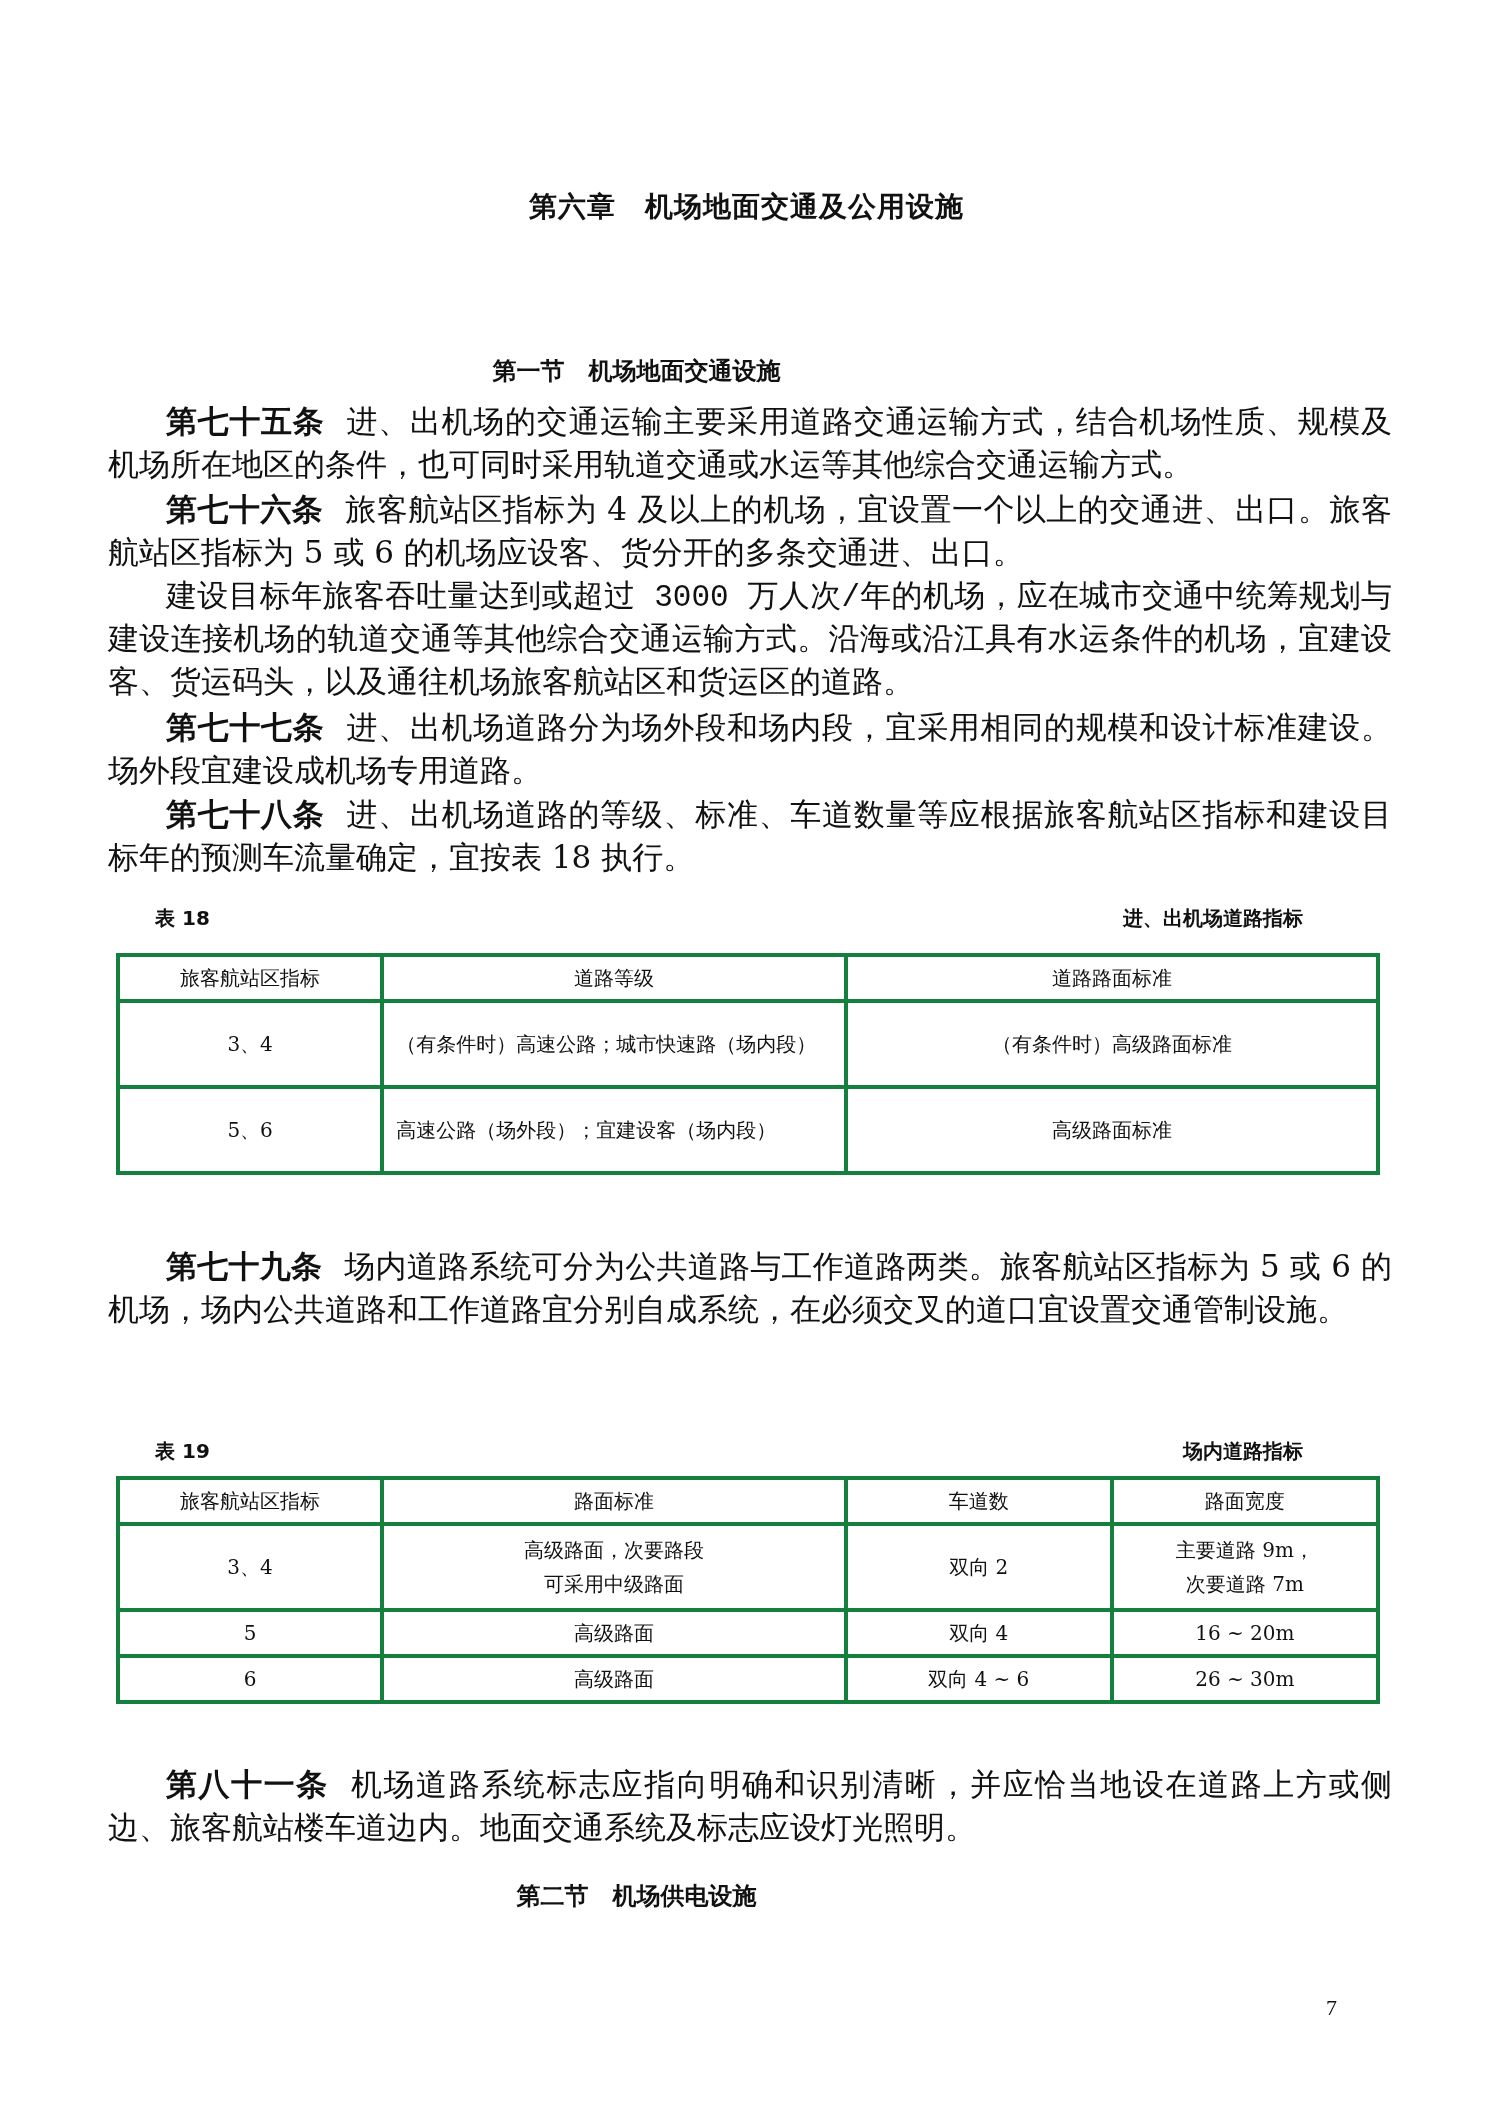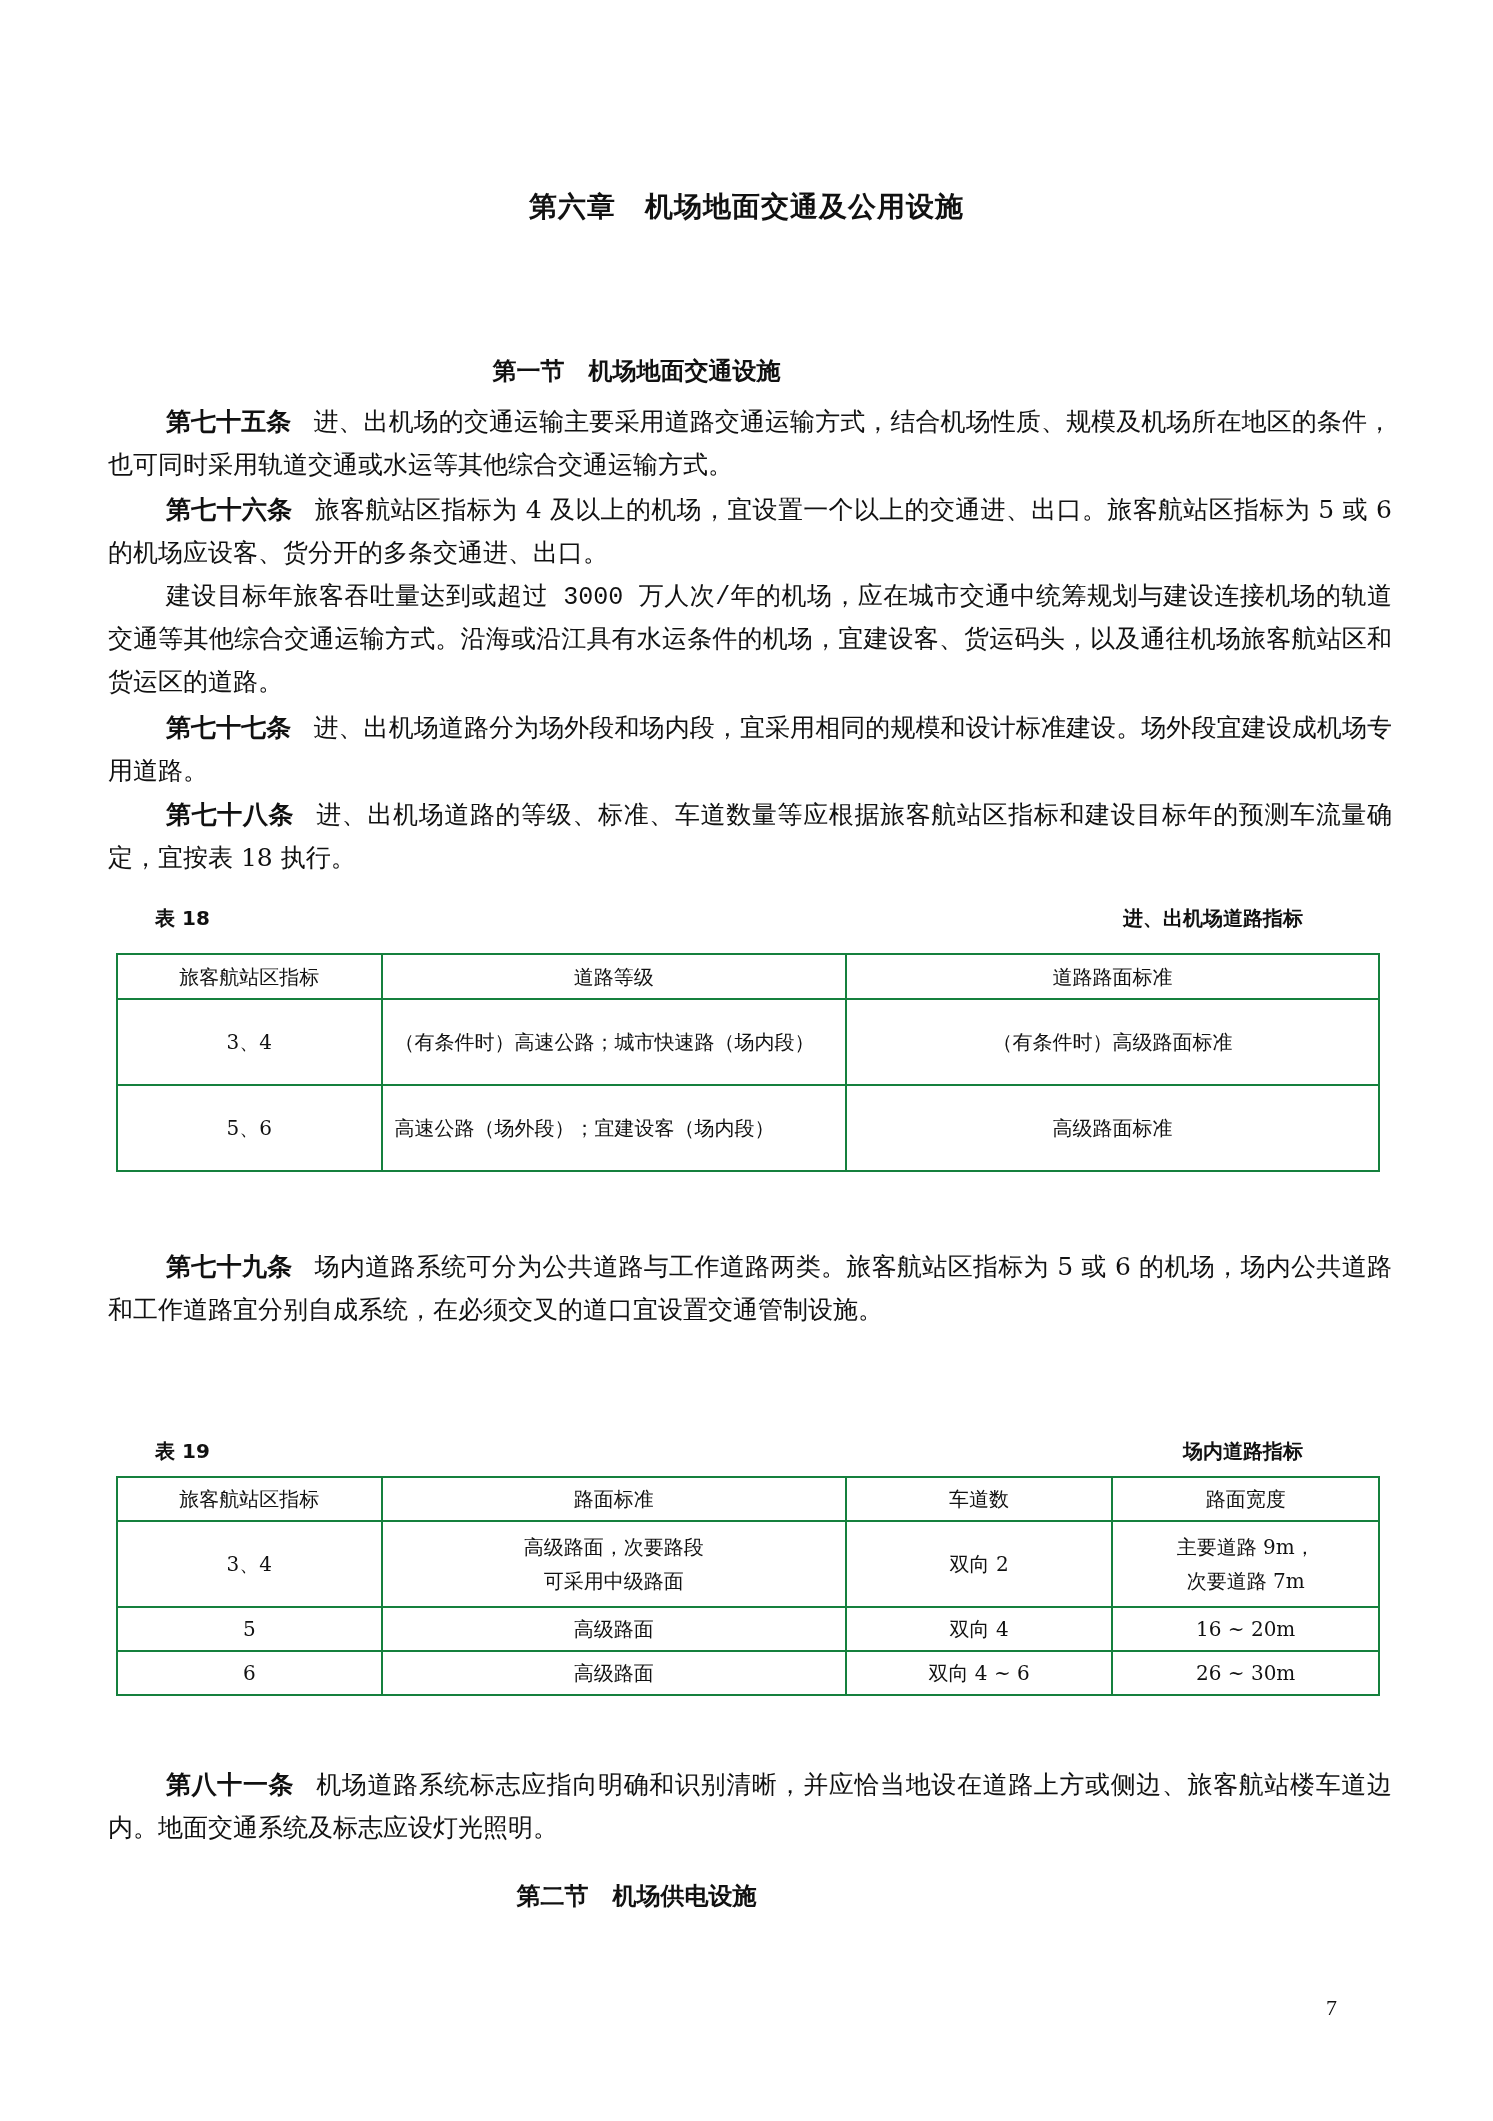--- a/index.html
+++ b/index.html
@@ -12,37 +12,37 @@
   .chapter-title {
     position: absolute; top: 188px; left: 0; width: 1493px; text-align: center;
     font-family: "DejaVu Sans", sans-serif; font-weight: bold; font-size: 28px; letter-spacing: 1px;
   }
   .section-title {
     position: absolute; left: 0; width: 1273px; text-align: center;
     font-family: "DejaVu Sans", sans-serif; font-weight: bold; font-size: 24px;
   }
   .para {
     position: absolute; left: 108px; width: 1284px;
-    font-size: 25px; line-height: 43px; text-align: justify;
+    font-size: 31px; line-height: 43px; text-align: justify;
     text-indent: 58px;
   }
   .para .lead { font-family: "DejaVu Sans", sans-serif; font-weight: bold; margin-right: 22px; }
   .tbl-caption {
     position: absolute; left: 155px; width: 1238px;
     font-family: "DejaVu Sans", sans-serif; font-weight: bold; font-size: 20px;
   }
   .tbl-caption .num { position: absolute; left: 0; }
   .tbl-caption .name { position: absolute; left: 0; width: 1238px; text-align: right; margin-left: -90px; }
   table.doc {
     position: absolute; left: 116px; width: 1264px;
     border-collapse: collapse; font-size: 20px;
     border-top: 2.5px solid #111; border-bottom: 2.5px solid #111;
   }
   table.doc td, table.doc th {
-    border: 2px solid #15803d; text-align: center; vertical-align: middle;
+    border: 4px solid #15803d; text-align: center; vertical-align: middle;
     font-weight: normal; padding: 4px 12px; line-height: 34px;
   }
   table.doc td.left { text-align: left; }
   .page-number {
     position: absolute; top: 1995px; left: 1326px; font-size: 22px;
     font-family: "Liberation Serif", serif;
   }
 </style>
 </head>
 <body>

